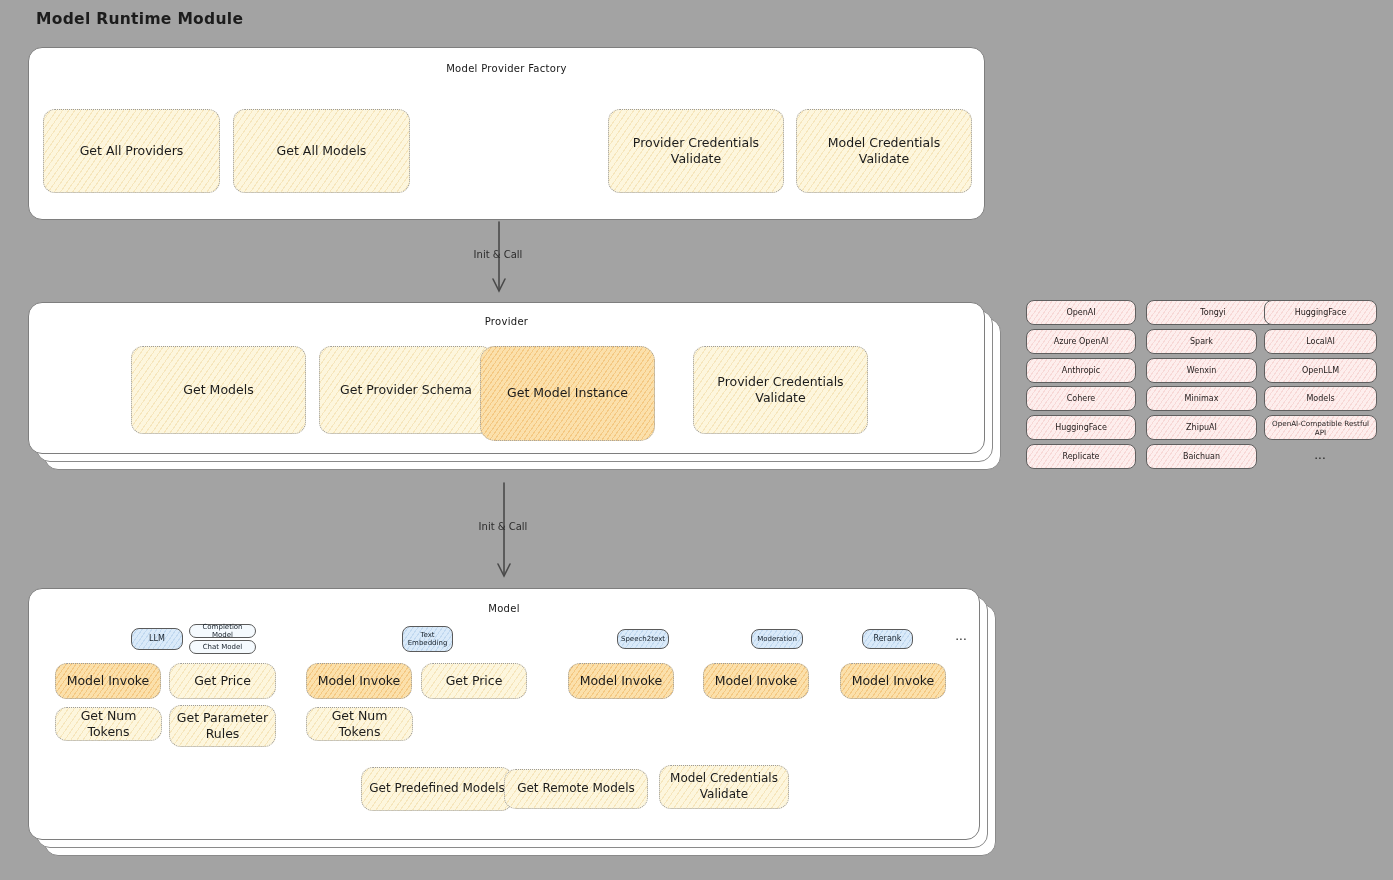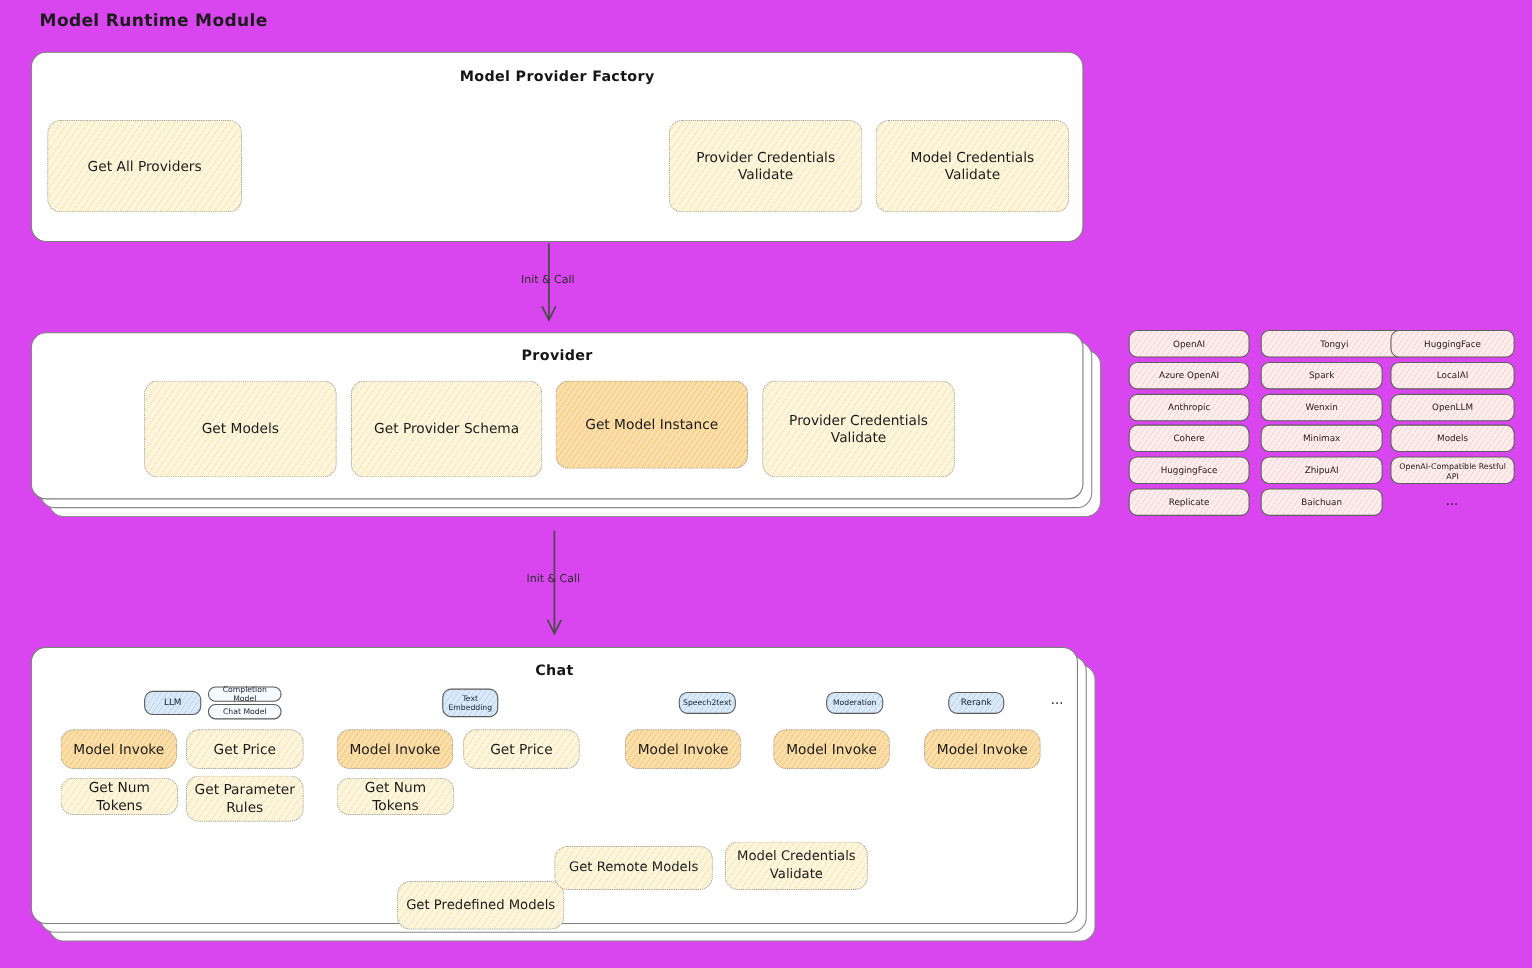--- a/index.html
+++ b/index.html
@@ -1,26 +1,26 @@
 <!DOCTYPE html>
 <html><head>
 <meta charset="utf-8">
 <style>
   html,body{margin:0;padding:0;background:#fff;}
   #canvas{
-    position:relative;width:1393px;height:880px;background:#d946ef;overflow:hidden;
+    position:relative;width:1393px;height:880px;background:#a3a3a3;overflow:hidden;
     font-family:"DejaVu Sans",sans-serif;color:#1c1c1c;
   }
   .abs{position:absolute;box-sizing:border-box;}
   .diagram-title{font-size:15.5px;font-weight:600;letter-spacing:.3px;}
   
   .panel-stack{position:absolute;}
   .stack-layer{position:absolute;inset:0;background:#fff;border:1.6px solid #8a8a8a;border-radius:14px;}
   .panel-main{position:absolute;inset:0;background:#fff;border:1.6px solid #7e7e7e;border-radius:14px;}
-  .panel-title{position:absolute;left:0;width:100%;text-align:center;font-size:13px;color:#161616;letter-spacing:.3px;font-weight:bold;}
+  .panel-title{position:absolute;left:0;width:100%;text-align:center;font-size:10px;color:#161616;letter-spacing:.3px;}
   
   .btn{
     position:absolute;display:flex;align-items:center;justify-content:center;text-align:center;
     border:1.5px dotted #9b9b9b;border-radius:12px;font-size:12.5px;line-height:1.3;
     padding:2px 6px;box-sizing:border-box;color:#1b1b1b;
     background-color:#fdf6dd;
     background-image:repeating-linear-gradient(125deg,rgba(224,183,88,.25) 0px,rgba(224,183,88,.25) 1px,transparent 1px,transparent 5px);
   }
   .btn.hl{
     background-color:#fbe0ab;
@@ -54,39 +54,40 @@
 <body>
 
 <div id="canvas">
 
   <div class="abs diagram-title" style="left:36px;top:10px;">Model Runtime Module</div>
 
   <div class="panel-stack" style="left:28px;top:47px;width:957px;height:173px;">
     <div class="panel-main">
       <div class="panel-title" style="top:15px;">Model Provider Factory</div>
       <div class="btn" style="left:14px;top:61px;width:177px;height:84px;">Get All Providers</div>
+      <div class="btn" style="left:204px;top:61px;width:177px;height:84px;">Get All Models</div>
       <div class="btn" style="left:579px;top:61px;width:176px;height:84px;">Provider Credentials Validate</div>
       <div class="btn" style="left:767px;top:61px;width:176px;height:84px;">Model Credentials Validate</div>
     </div>
   </div>
 
   <svg class="arrow" style="left:486px;top:221px;" width="26" height="76">
     <path d="M13 1 V69"></path>
     <path d="M7 58 L13 70 L19 58"></path>
   </svg>
   <div class="arrow-label" style="left:448px;top:249px;width:100px;">Init &amp; Call</div>
 
   <div class="panel-stack" style="left:28px;top:302px;width:957px;height:152px;">
     <div class="stack-layer" style="transform:translate(16px,16px);"></div>
     <div class="stack-layer" style="transform:translate(8px,8px);"></div>
     <div class="panel-main">
       <div class="panel-title" style="top:13px;">Provider</div>
       <div class="btn" style="left:102px;top:43px;width:175px;height:88px;">Get Models</div>
       <div class="btn" style="left:290px;top:43px;width:174px;height:88px;">Get Provider Schema</div>
-      <div class="btn hl" style="left:476px;top:43px;width:175px;height:80px;">Get Model Instance</div>
+      <div class="btn hl" style="left:451px;top:43px;width:175px;height:95px;border-radius:15px;">Get Model Instance</div>
       <div class="btn" style="left:664px;top:43px;width:175px;height:88px;">Provider Credentials Validate</div>
     </div>
   </div>
 
   <div class="pchip" style="left:1026px;top:300px;width:110px;height:25px;">OpenAI</div>
   <div class="pchip" style="left:1026px;top:329px;width:110px;height:25px;">Azure OpenAI</div>
   <div class="pchip" style="left:1026px;top:358px;width:110px;height:25px;">Anthropic</div>
   <div class="pchip" style="left:1026px;top:386px;width:110px;height:25px;">Cohere</div>
   <div class="pchip" style="left:1026px;top:415px;width:110px;height:25px;">HuggingFace</div>
   <div class="pchip" style="left:1026px;top:444px;width:110px;height:25px;">Replicate</div>
@@ -108,21 +109,21 @@
   <svg class="arrow" style="left:491px;top:482px;" width="26" height="100">
     <path d="M13 1 V93"></path>
     <path d="M7 82 L13 94 L19 82"></path>
   </svg>
   <div class="arrow-label" style="left:453px;top:521px;width:100px;">Init &amp; Call</div>
 
   <div class="panel-stack" style="left:28px;top:588px;width:952px;height:252px;">
     <div class="stack-layer" style="transform:translate(16px,16px);"></div>
     <div class="stack-layer" style="transform:translate(8px,8px);"></div>
     <div class="panel-main">
-      <div class="panel-title" style="top:14px;">Chat</div>
+      <div class="panel-title" style="top:14px;">Model</div>
 
       <div class="tchip" style="left:102px;top:39px;width:52px;height:22px;">LLM</div>
       <div class="tchip sub" style="left:160px;top:35px;width:67px;height:14px;">Completion Model</div>
       <div class="tchip sub" style="left:160px;top:51px;width:67px;height:14px;">Chat Model</div>
       <div class="tchip tiny" style="left:353px;top:37px;width:51px;height:26px;">Text Embedding</div>
       <div class="tchip tiny" style="left:568px;top:40px;width:52px;height:20px;">Speech2text</div>
       <div class="tchip tiny" style="left:702px;top:40px;width:52px;height:20px;">Moderation</div>
       <div class="tchip" style="left:833px;top:40px;width:51px;height:20px;">Rerank</div>
       <div class="dots" style="left:920px;top:40px;width:24px;">...</div>
 
@@ -134,19 +135,19 @@
       <div class="btn hl" style="left:277px;top:74px;width:106px;height:36px;">Model Invoke</div>
       <div class="btn" style="left:392px;top:74px;width:106px;height:36px;">Get Price</div>
       <div class="btn" style="left:277px;top:118px;width:107px;height:34px;">Get Num Tokens</div>
 
       <div class="btn hl" style="left:539px;top:74px;width:106px;height:36px;">Model Invoke</div>
 
       <div class="btn hl" style="left:674px;top:74px;width:106px;height:36px;">Model Invoke</div>
 
       <div class="btn hl" style="left:811px;top:74px;width:106px;height:36px;">Model Invoke</div>
 
-      <div class="btn sm" style="left:332px;top:178px;width:152px;height:44px;margin-top:34px;">Get Predefined Models</div>
+      <div class="btn sm" style="left:332px;top:178px;width:152px;height:44px;">Get Predefined Models</div>
       <div class="btn sm" style="left:475px;top:180px;width:144px;height:40px;">Get Remote Models</div>
       <div class="btn sm" style="left:630px;top:176px;width:130px;height:44px;">Model Credentials Validate</div>
     </div>
   </div>
 
 </div>
 
 </body></html>

